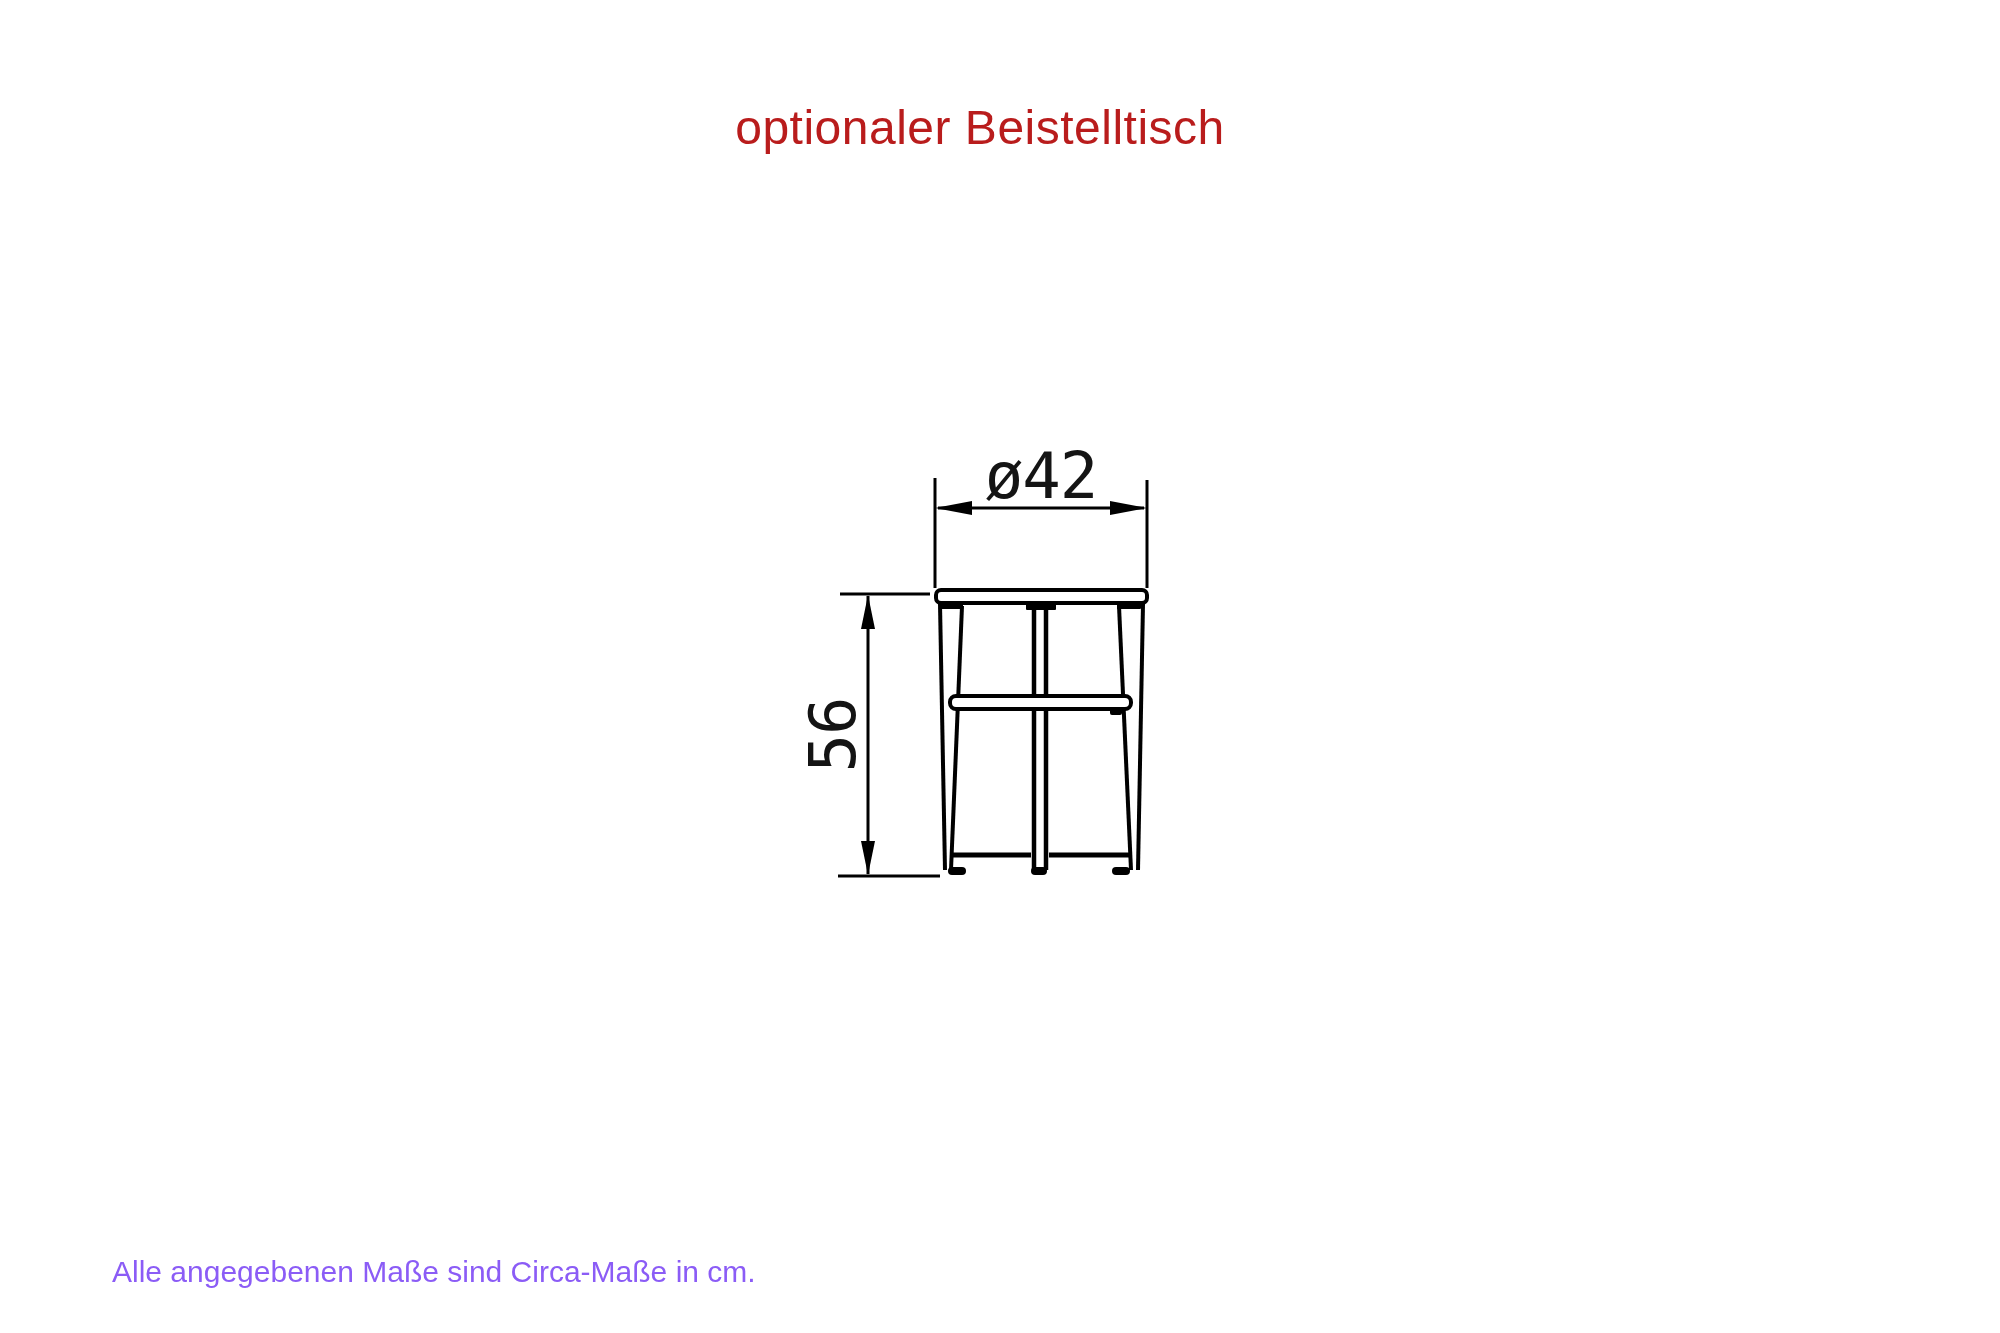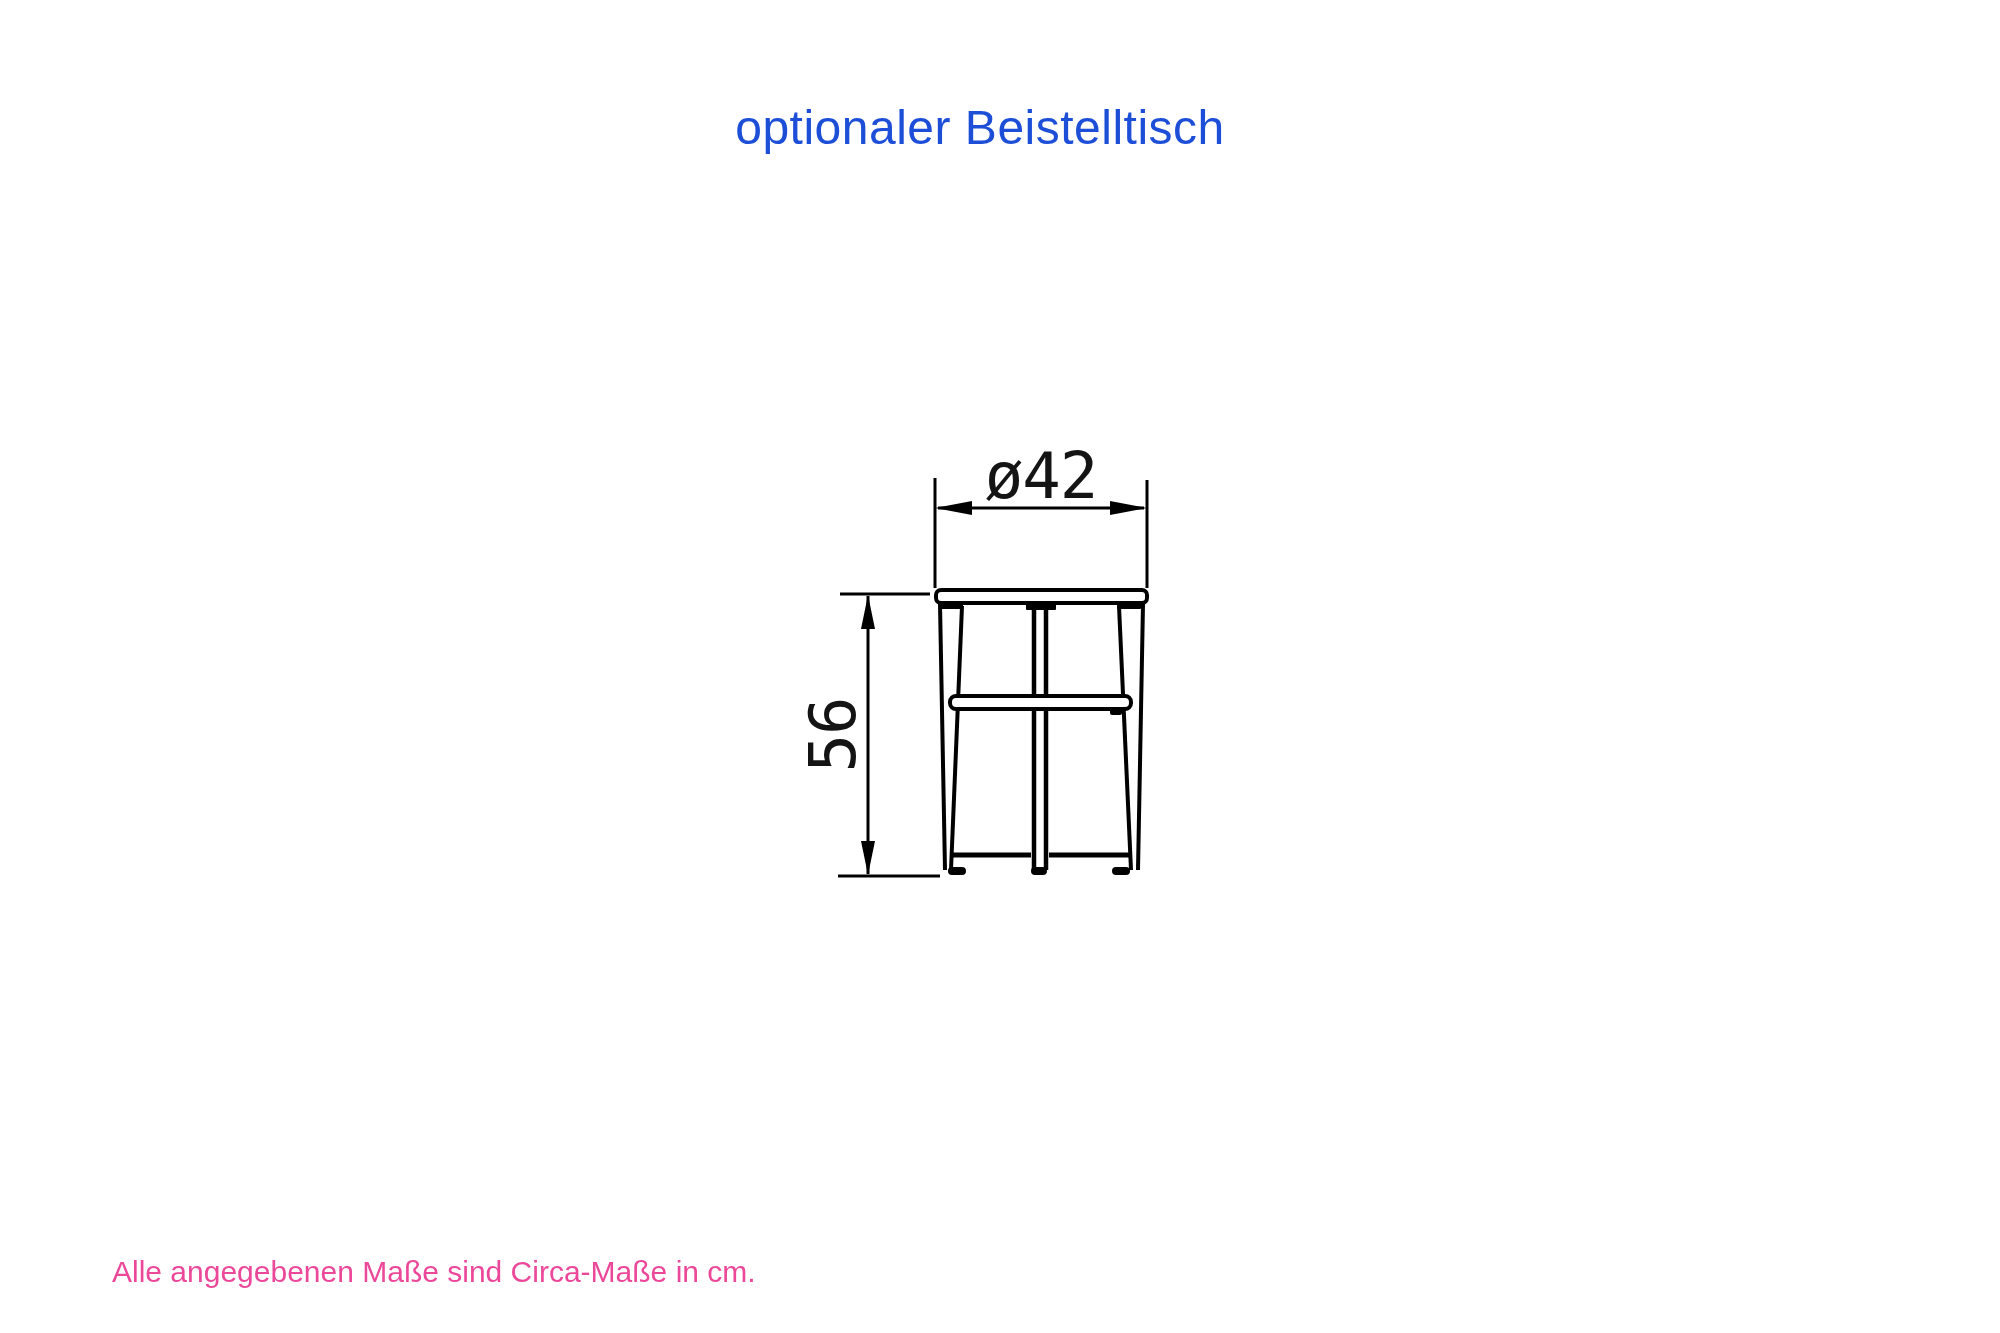--- a/index.html
+++ b/index.html
@@ -16,30 +16,30 @@
     color: #3b3b3b;
   }
   .page-title {
     position: absolute;
     top: 68px;
     left: 980px;
     transform: translateX(-50%);
     font-size: 48px;
     font-weight: 300;
     letter-spacing: 0.5px;
-    color: #1d4ed8;
+    color: #b91c1c;
     white-space: nowrap;
   }
   .footer-note {
     position: absolute;
     top: 1225px;
     left: 112px;
     font-size: 30px;
     font-weight: 300;
-    color: #ec4899;
+    color: #8b5cf6;
     white-space: nowrap;
   }
   .drawing-svg {
     position: absolute;
     top: 0;
     left: 0;
     width: 2000px;
     height: 1333px;
   }
   .dim-label {

